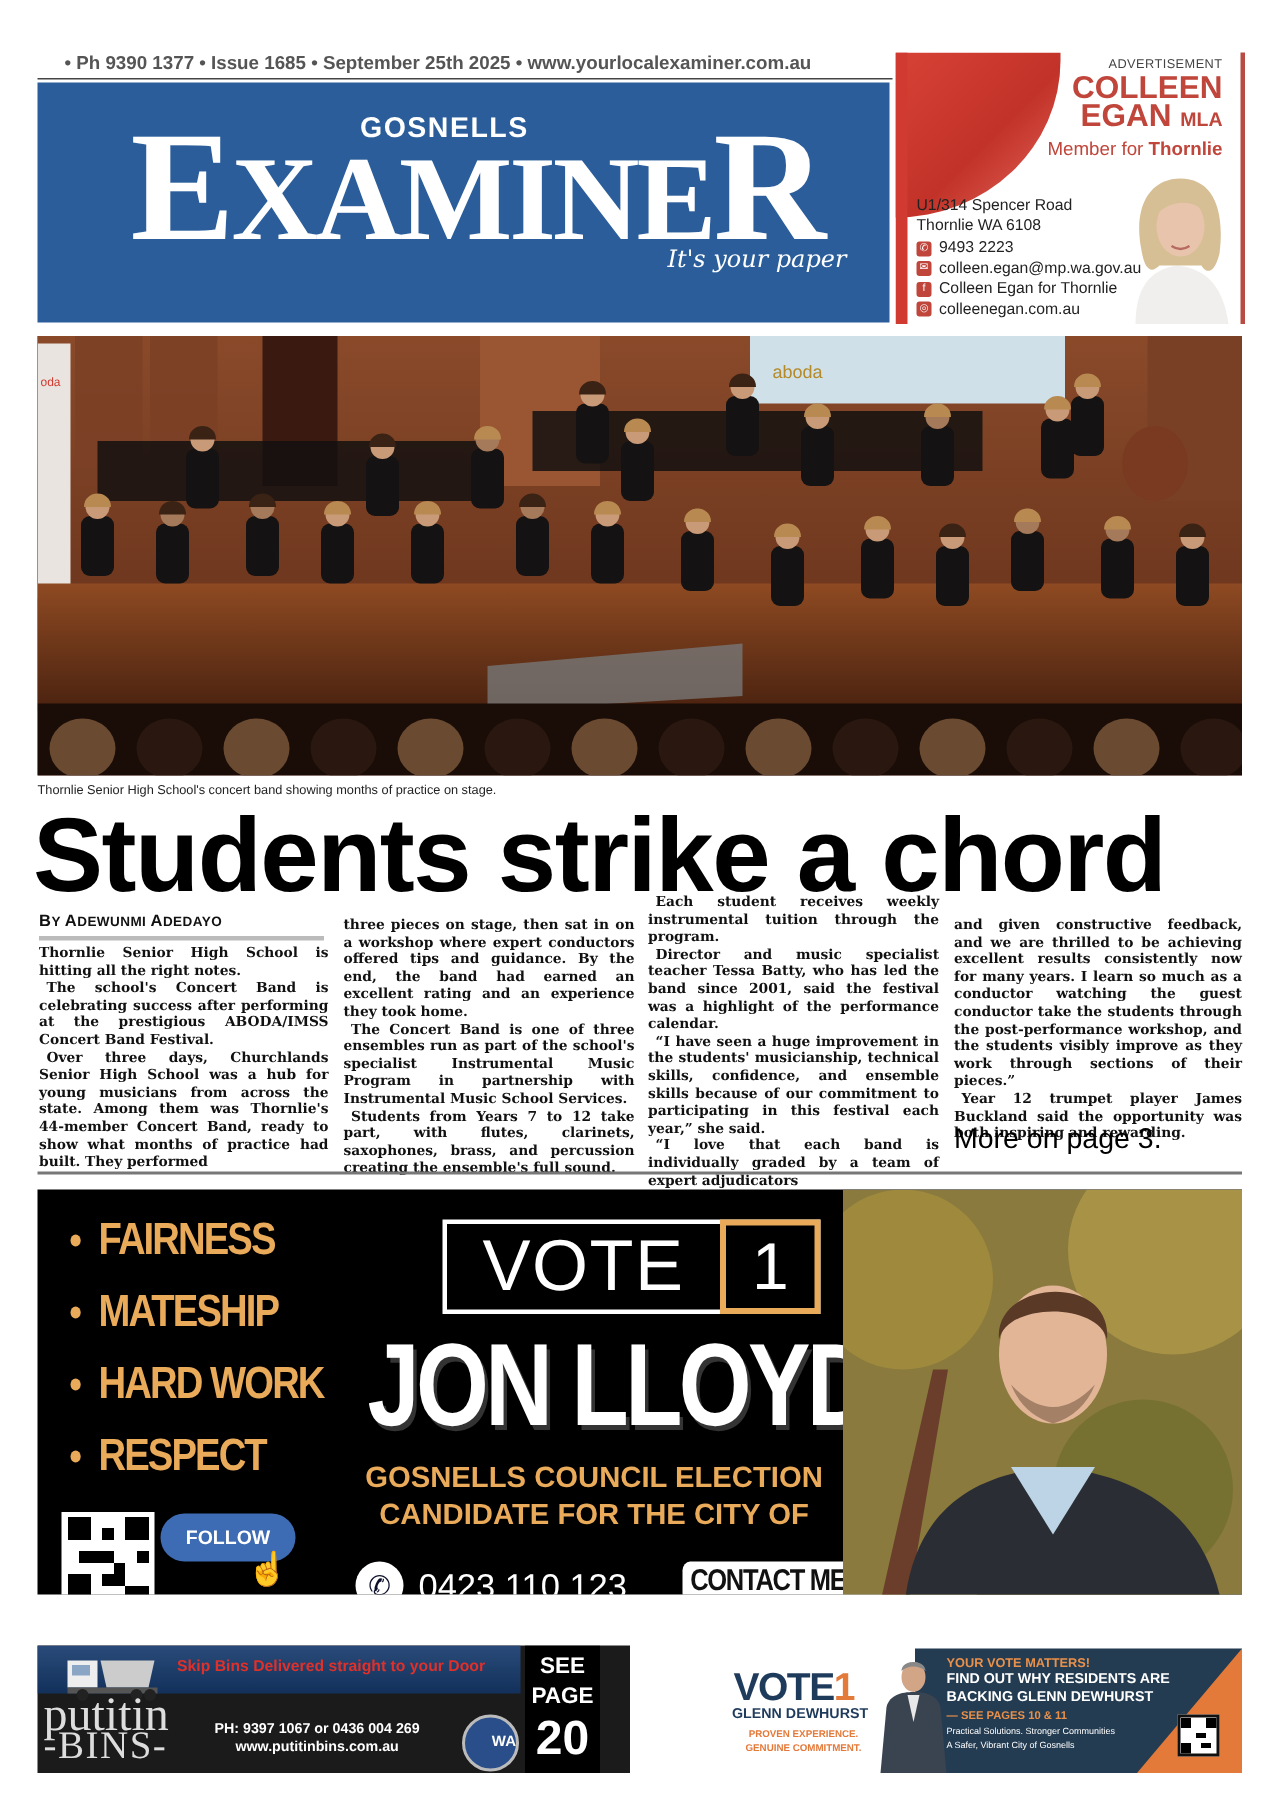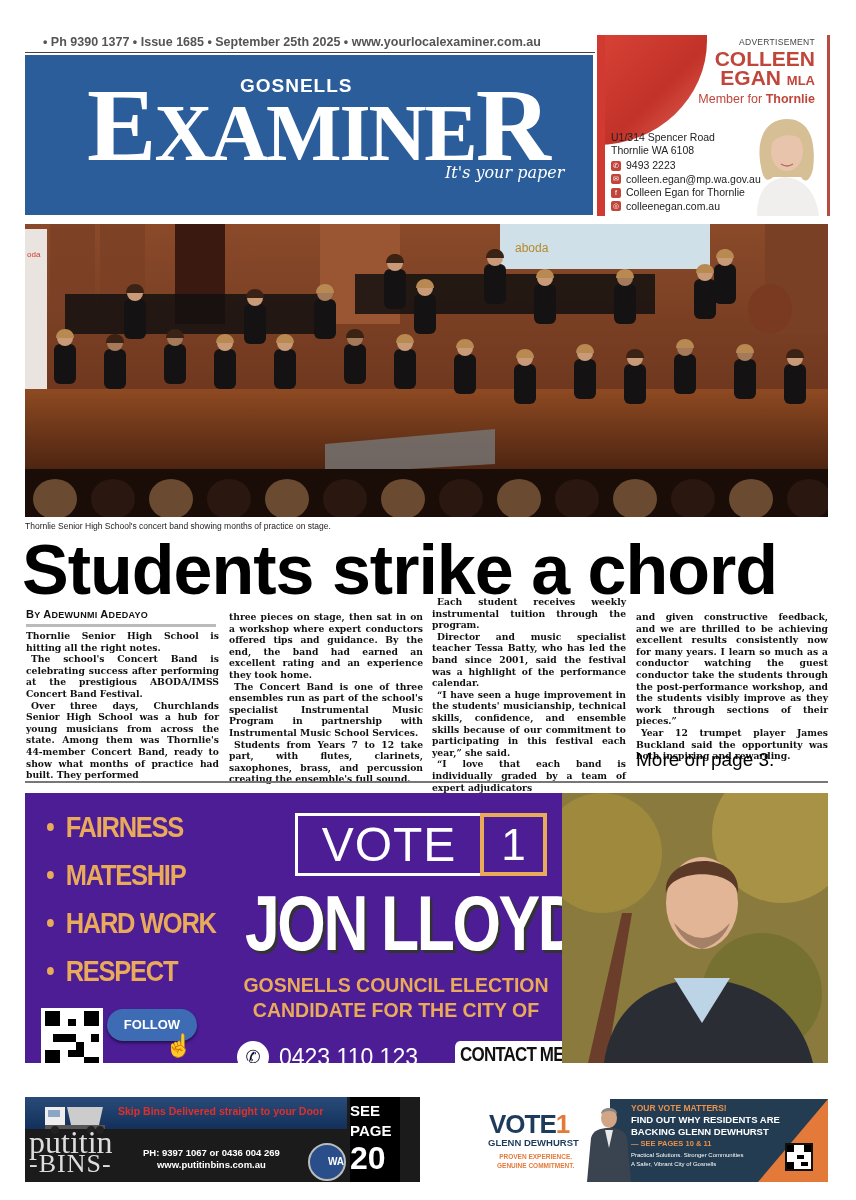--- a/index.html
+++ b/index.html
@@ -46,21 +46,21 @@
   .col p{text-indent:5px;margin-bottom:0}
   .col p.first{text-indent:0}
   #c1{left:26px;top:630px;width:193px}
   #c2{left:229px;top:611px;width:194px}
   #c3{left:432px;top:596px;width:194px}
   #c4{left:636px;top:611px;width:192px}
   #more{left:636px;top:749px;font-size:19px;color:#000;white-space:nowrap}
   .rule{position:absolute;height:2px;background:#777}
 
   
-  #jad{left:25px;top:793px;width:803px;height:270px;background:#4c1d95;overflow:hidden}
+  #jad{left:25px;top:793px;width:803px;height:270px;background:#000000;overflow:hidden}
   #jad .values{position:absolute;left:22px;top:10px}
   #jad .val{display:flex;align-items:center;height:48px;color:#e9aa5a;font-weight:bold;font-size:30px;letter-spacing:-1.5px;transform:scaleX(0.85);transform-origin:left}
   #jad .val .dot{width:8px;height:8px;border-radius:50%;background:#e9aa5a;margin-right:14px}
   #jad .qr{position:absolute;left:16px;top:215px;width:62px;height:60px;background:#fff;padding:3px}
   #jad .follow{position:absolute;left:82px;top:216px;width:90px;height:32px;border-radius:16px;background:#3d6cb4;color:#fff;font-weight:bold;font-size:13px;text-align:center;line-height:32px;box-shadow:0 2px 3px rgba(0,0,0,.5)}
   #jad .hand{position:absolute;left:140px;top:240px;font-size:22px;color:#fff}
   #jad .votebox{position:absolute;left:270px;top:20px;width:252px;height:63px;border:3px solid #fff}
   #jad .vote{position:absolute;left:0;top:0;width:182px;height:57px;color:#fff;font-size:48px;line-height:58px;text-align:center;letter-spacing:1px}
   #jad .one{position:absolute;left:182px;top:-3px;width:67px;height:63px;border:4px solid #e9aa5a;color:#fff;font-size:44px;line-height:55px;text-align:center}
   #jad .jname{position:absolute;left:220px;top:90px;color:#fff;font-weight:bold;font-size:78px;line-height:80px;letter-spacing:-3px;transform:scaleX(0.80);transform-origin:left;white-space:nowrap;text-shadow:3px 3px 0 #333}
@@ -74,21 +74,21 @@
   
   #pad{left:25px;top:1097px;width:395px;height:85px;background:#1b1b1b;overflow:hidden}
   #pad .topstrip{position:absolute;left:0;top:0;width:322px;height:32px;background:linear-gradient(#2a4b7a,#12305a)}
   #pad .skip{position:absolute;left:93px;top:8px;color:#e0302a;font-weight:bold;font-size:10.5px;white-space:nowrap}
   #pad .truck{position:absolute;left:18px;top:2px;width:66px;height:36px}
   #pad .brand{position:absolute;left:4px;top:34px;color:#ddd;font-family:"Liberation Serif",serif;text-align:left;line-height:22px}
   #pad .brand .a{font-size:32px;display:block}
   #pad .brand .b{font-size:26px;display:block;letter-spacing:1px}
   #pad .ph{position:absolute;left:118px;top:50px;color:#fff;font-weight:bold;font-size:9.5px;text-align:center;line-height:12px;white-space:nowrap}
   #pad .wa{position:absolute;left:283px;top:46px;width:38px;height:38px;border-radius:50%;background:#2a4e8a;border:2px solid #bbb;color:#fff;font-size:10px;font-weight:bold;text-align:right;line-height:34px}
-  #pad .see{position:absolute;left:325px;top:0;width:50px;height:85px;background:#000;color:#fff;text-align:left;font-weight:bold}
+  #pad .see{position:absolute;left:325px;top:0;width:50px;height:85px;background:#000;color:#fff;text-align:center;font-weight:bold}
   #pad .see .s1{font-size:15px;line-height:20px;display:block;margin-top:4px}
   #pad .see .s3{font-size:32px;line-height:34px;display:block}
 
   #gad{left:483px;top:1097px;width:345px;height:85px;background:#fff;overflow:hidden}
   #gad .vote1{position:absolute;left:6px;top:12px;color:#1f3b5c;font-weight:bold;font-size:26px;letter-spacing:-1px;white-space:nowrap}
   #gad .vote1 .one{color:#e47a3a}
   #gad .gname{position:absolute;left:5px;top:40px;color:#1f3b5c;font-weight:bold;font-size:9.5px;white-space:nowrap}
   #gad .tag{position:absolute;left:14px;top:55px;color:#e47a3a;font-weight:bold;font-size:6.5px;text-align:center;line-height:9px;white-space:nowrap}
   #gad .panel{position:absolute;left:127px;top:2px;width:218px;height:83px;background:#233c52;overflow:hidden}
   #gad .tri{position:absolute;right:0;bottom:0;width:0;height:0;border-left:70px solid transparent;border-bottom:83px solid #e47a3a}

